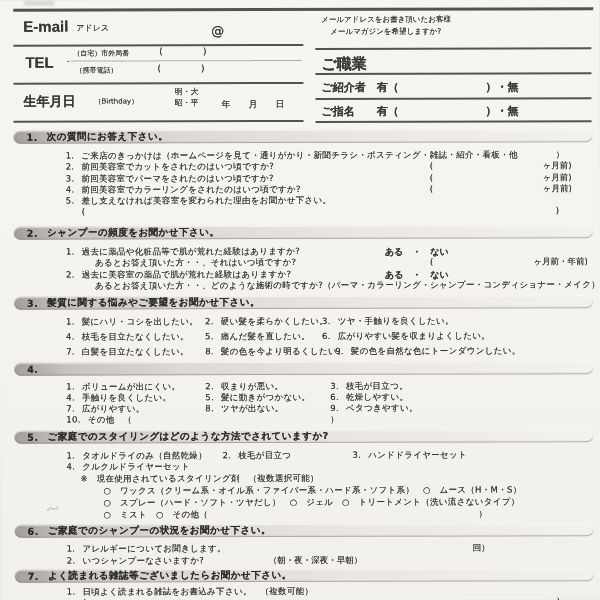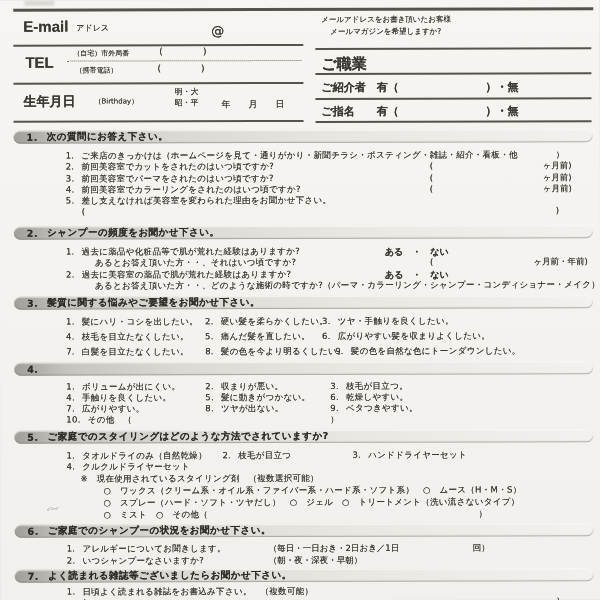--- a/index.html
+++ b/index.html
@@ -179,21 +179,20 @@
   <div class="line" style="left:103px;top:497px"><span>○　スプレー（ハード・ソフト・ツヤだし）　○　ジェル　○　トリートメント（洗い流さないタイプ）</span></div>
   <div class="line" style="left:103px;top:509px"><span>○　ミスト　○　その他（</span></div>
   <span class="abs" style="left:478px;top:509px;font-size:8.5px">）</span>
   <span class="smudge" style="left:46px;top:500px">〜</span>
 
   <div class="pill" style="top:524px">
     <span>6.</span>
     <span>ご家庭でのシャンプーの状況をお聞かせ下さい。</span>
   </div>
   <div class="line" style="left:66px;top:543px"><span>1.</span><span>アレルギーについてお聞きします。</span></div>
-  <span class="abs" style="left:268px;top:543px;font-size:8.5px">（毎日・一日おき・2日おき／1日</span>
   <span class="abs" style="left:472px;top:543px;font-size:8.5px">回）</span>
   <div class="line" style="left:66px;top:555px"><span>2.</span><span>いつシャンプーなさいますか?</span></div>
   <span class="abs" style="left:268px;top:555px;font-size:8.5px">（朝・夜・深夜・早朝）</span>
 
   <div class="pill" style="top:569px">
     <span>7.</span>
     <span>よく読まれる雑誌等ございましたらお聞かせ下さい。</span>
   </div>
   <div class="line" style="left:66px;top:586px"><span>1.</span><span>日頃よく読まれる雑誌をお書込み下さい。　（複数可能）</span></div>
   <span class="abs" style="left:82px;top:597px;font-size:8.5px">(</span>

